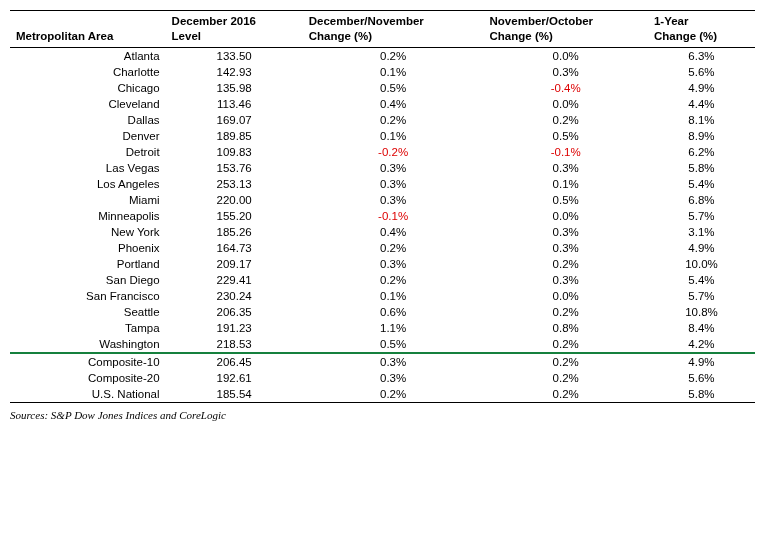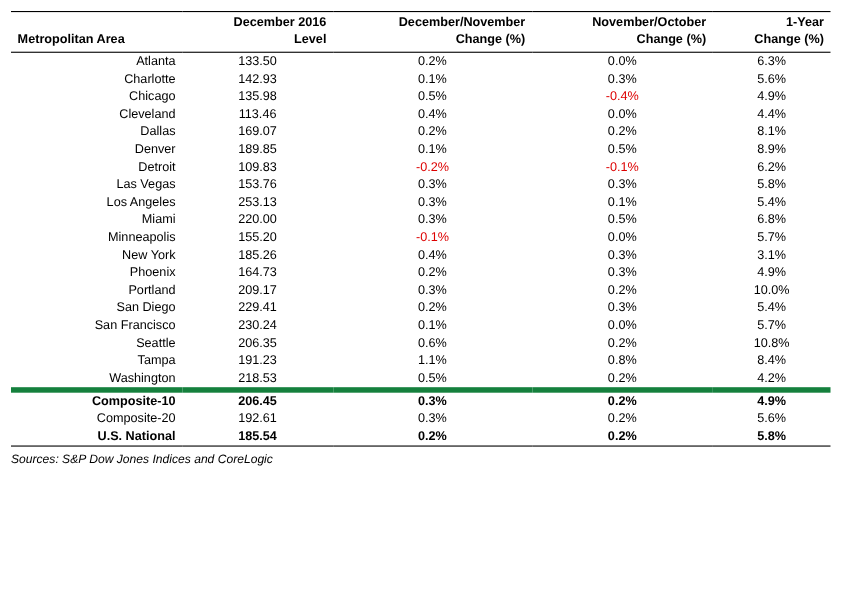--- a/index.html
+++ b/index.html
@@ -16,56 +16,57 @@
     }
     table {
       width: 100%;
       border-collapse: collapse;
       font-size: 11.5px;
     }
     thead tr th {
       border-top: 1.5px solid #000;
       border-bottom: 1px solid #000;
       padding: 3px 6px;
-      text-align: right;
+      text-align: left;
       font-weight: bold;
       vertical-align: bottom;
       line-height: 1.3;
     }
     thead tr th:first-child {
       text-align: left;
     }
     tbody tr td {
       padding: 2px 6px;
       text-align: center;
       border: none;
     }
     tbody tr td:first-child {
       text-align: right;
     }
     tbody tr.separator-row td {
-      border-top: 5px solid #15803d;
-      font-weight: bold;
+      border-top: 2px solid #15803d;
+      font-weight: normal;
     }
     tbody tr:last-child td {
       border-bottom: 1.5px solid #000;
       font-weight: bold;
     }
     tbody tr.bold-row td {
-      font-weight: bold;
+      font-weight: normal;
     }
     .negative {
       color: #d00;
       margin-top: 48px;
     }
     .sources {
       margin-top: 6px;
       font-size: 11px;
       color: #000;
       font-style: italic;
+      font-family: Liberation Serif, serif;
     }
   </style>
 </head>
 <body>
 
 <div class="table-container">
   <table>
     <thead>
       <tr>
         <th>

